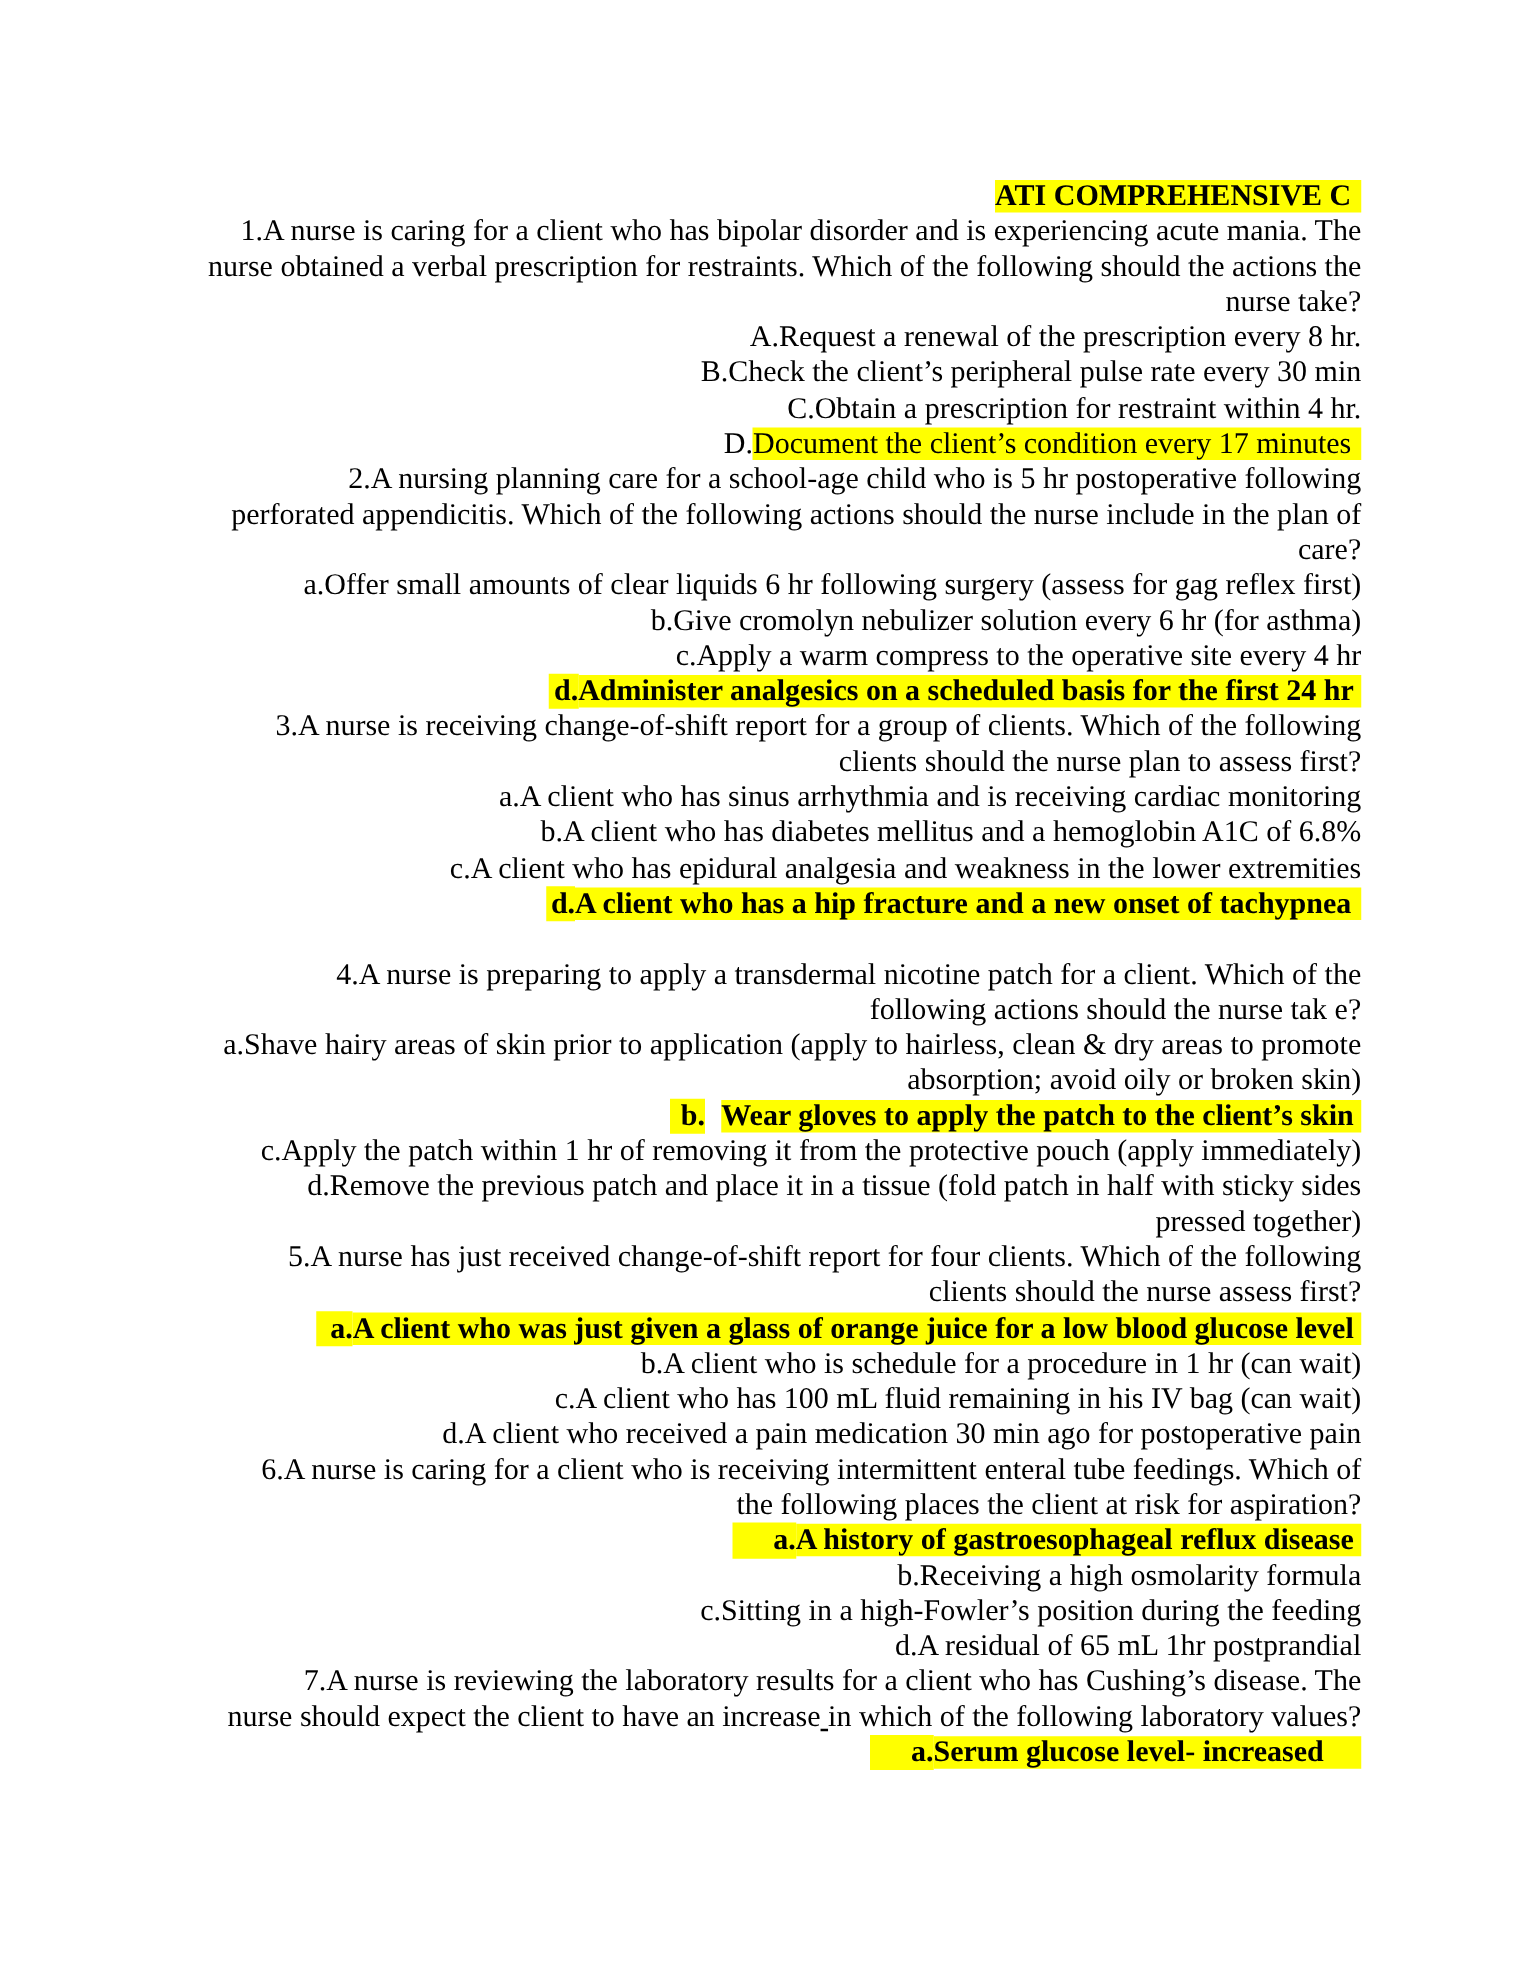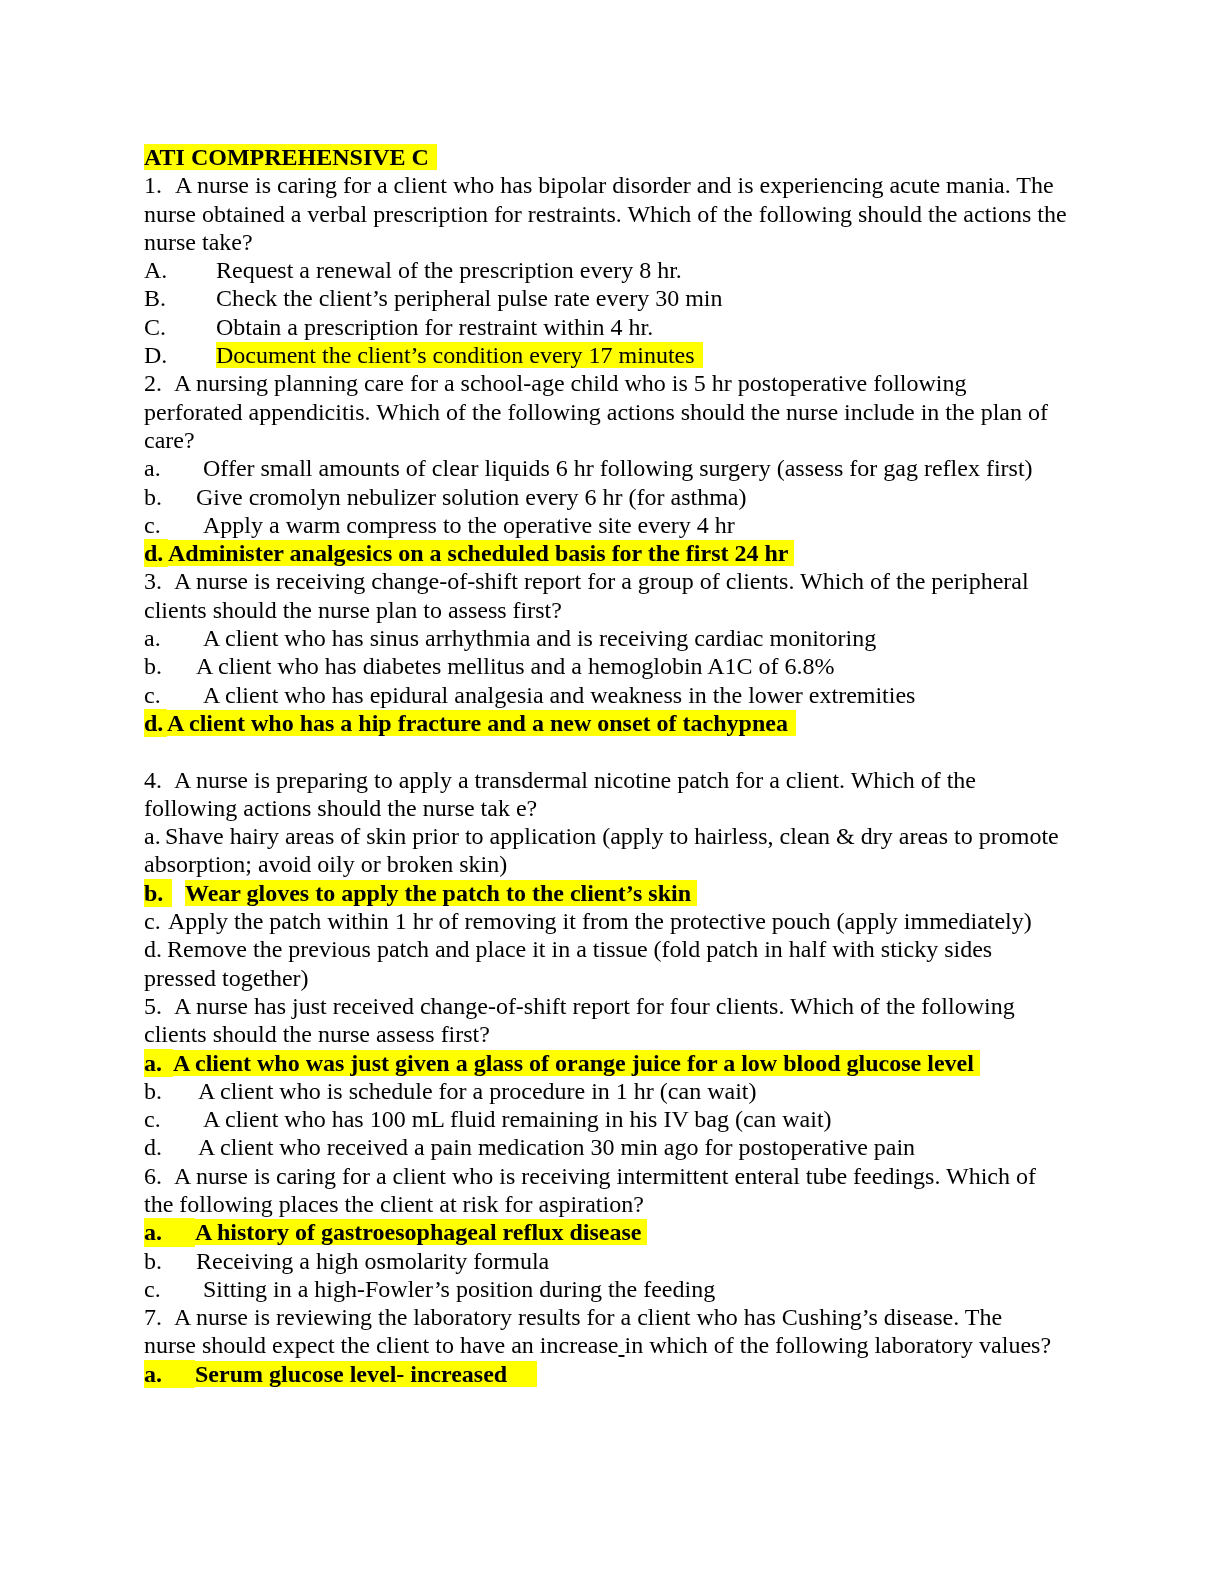--- a/index.html
+++ b/index.html
@@ -14,20 +14,21 @@
     background: #ffffff;
     overflow: hidden;
     font-family: "Liberation Serif", "DejaVu Serif", serif;
     color: #000000;
   }
   .content {
     position: absolute;
     left: 144px;
     top: 143px;
     width: 945px;
+    text-align: right;
   }
   .line {
     font-size: 24px;
     line-height: 28.3px;
     height: 28.3px;
     white-space: nowrap;
   }
   .prefix {
     display: inline-block;
     vertical-align: baseline;
@@ -49,21 +50,21 @@
       <div class="line"><span class="prefix" style="width: 72px;">B.</span><span class="">Check the client’s peripheral pulse rate every 30 min</span></div>
       <div class="line"><span class="prefix" style="width: 72px;">C.</span><span class="">Obtain a prescription for restraint within 4 hr.</span></div>
       <div class="line"><span class="prefix" style="width: 72px;">D.</span><span class="hl " style="padding-right: 8px;">Document the client’s condition every 17 minutes</span></div>
       <div class="line"><span class="prefix" style="width: 30px;">2.</span><span class="">A nursing planning care for a school-age child who is 5 hr postoperative following</span></div>
       <div class="line"><span class="">perforated appendicitis. Which of the following actions should the nurse include in the plan of</span></div>
       <div class="line"><span class="">care?</span></div>
       <div class="line"><span class="prefix" style="width: 59px;">a.</span><span class="">Offer small amounts of clear liquids 6 hr following surgery (assess for gag reflex first)</span></div>
       <div class="line"><span class="prefix" style="width: 52px;">b.</span><span class="">Give cromolyn nebulizer solution every 6 hr (for asthma)</span></div>
       <div class="line"><span class="prefix" style="width: 59px;">c.</span><span class="">Apply a warm compress to the operative site every 4 hr</span></div>
       <div class="line"><span class="prefix bold hl" style="width: 24px;">d.</span><span class="bold hl " style="padding-right: 6px;">Administer analgesics on a scheduled basis for the first 24 hr</span></div>
-      <div class="line"><span class="prefix" style="width: 30px;">3.</span><span class="">A nurse is receiving change-of-shift report for a group of clients. Which of the peripheral</span></div>
+      <div class="line"><span class="prefix" style="width: 30px;">3.</span><span class="">A nurse is receiving change-of-shift report for a group of clients. Which of the following</span></div>
       <div class="line"><span class="">clients should the nurse plan to assess first?</span></div>
       <div class="line"><span class="prefix" style="width: 59px;">a.</span><span class="">A client who has sinus arrhythmia and is receiving cardiac monitoring</span></div>
       <div class="line"><span class="prefix" style="width: 52px;">b.</span><span class="">A client who has diabetes mellitus and a hemoglobin A1C of 6.8%</span></div>
       <div class="line"><span class="prefix" style="width: 59px;">c.</span><span class="">A client who has epidural analgesia and weakness in the lower extremities</span></div>
       <div class="line"><span class="prefix bold hl" style="width: 23px;">d.</span><span class="bold hl " style="padding-right: 8px;">A client who has a hip fracture and a new onset of tachypnea</span></div>
       <div class="line">&nbsp;</div>
       <div class="line"><span class="prefix" style="width: 30px;">4.</span><span class="">A nurse is preparing to apply a transdermal nicotine patch for a client. Which of the</span></div>
       <div class="line"><span class="">following actions should the nurse tak e?</span></div>
       <div class="line"><span class="prefix" style="width: 21px;">a.</span><span class="">Shave hairy areas of skin prior to application (apply to hairless, clean &amp; dry areas to promote</span></div>
       <div class="line"><span class="">absorption; avoid oily or broken skin)</span></div>
@@ -75,17 +76,18 @@
       <div class="line"><span class="">clients should the nurse assess first?</span></div>
       <div class="line"><span class="prefix bold hl" style="width: 29px;">a.</span><span class="bold hl " style="padding-right: 6px;">A client who was just given a glass of orange juice for a low blood glucose level</span></div>
       <div class="line"><span class="prefix" style="width: 54px;">b.</span><span class="">A client who is schedule for a procedure in 1 hr (can wait)</span></div>
       <div class="line"><span class="prefix" style="width: 59px;">c.</span><span class="">A client who has 100 mL fluid remaining in his IV bag (can wait)</span></div>
       <div class="line"><span class="prefix" style="width: 54px;">d.</span><span class="">A client who received a pain medication 30 min ago for postoperative pain</span></div>
       <div class="line"><span class="prefix" style="width: 30px;">6.</span><span class="">A nurse is caring for a client who is receiving intermittent enteral tube feedings. Which of</span></div>
       <div class="line"><span class="">the following places the client at risk for aspiration?</span></div>
       <div class="line"><span class="prefix bold hl" style="width: 51px;">a.</span><span class="bold hl " style="padding-right: 6px;">A history of gastroesophageal reflux disease</span></div>
       <div class="line"><span class="prefix" style="width: 52px;">b.</span><span class="">Receiving a high osmolarity formula</span></div>
       <div class="line"><span class="prefix" style="width: 59px;">c.</span><span class="">Sitting in a high-Fowler’s position during the feeding</span></div>
+      <div class="line"><span class="prefix" style="width: 52px;">d.</span><span class="">A residual of 65 mL 1hr postprandial</span></div>
       <div class="line"><span class="prefix" style="width: 30px;">7.</span><span class="">A nurse is reviewing the laboratory results for a client who has Cushing’s disease. The</span></div>
       <div class="line"><span class="">nurse should expect the client to have an increase</span><span class="ul"> </span><span class="">in which of the following laboratory values?</span></div>
       <div class="line"><span class="prefix bold hl" style="width: 51px;">a.</span><span class="bold hl " style="padding-right: 30px;">Serum glucose level- increased</span></div>
     </div>
 </div>
 
 </body></html>

